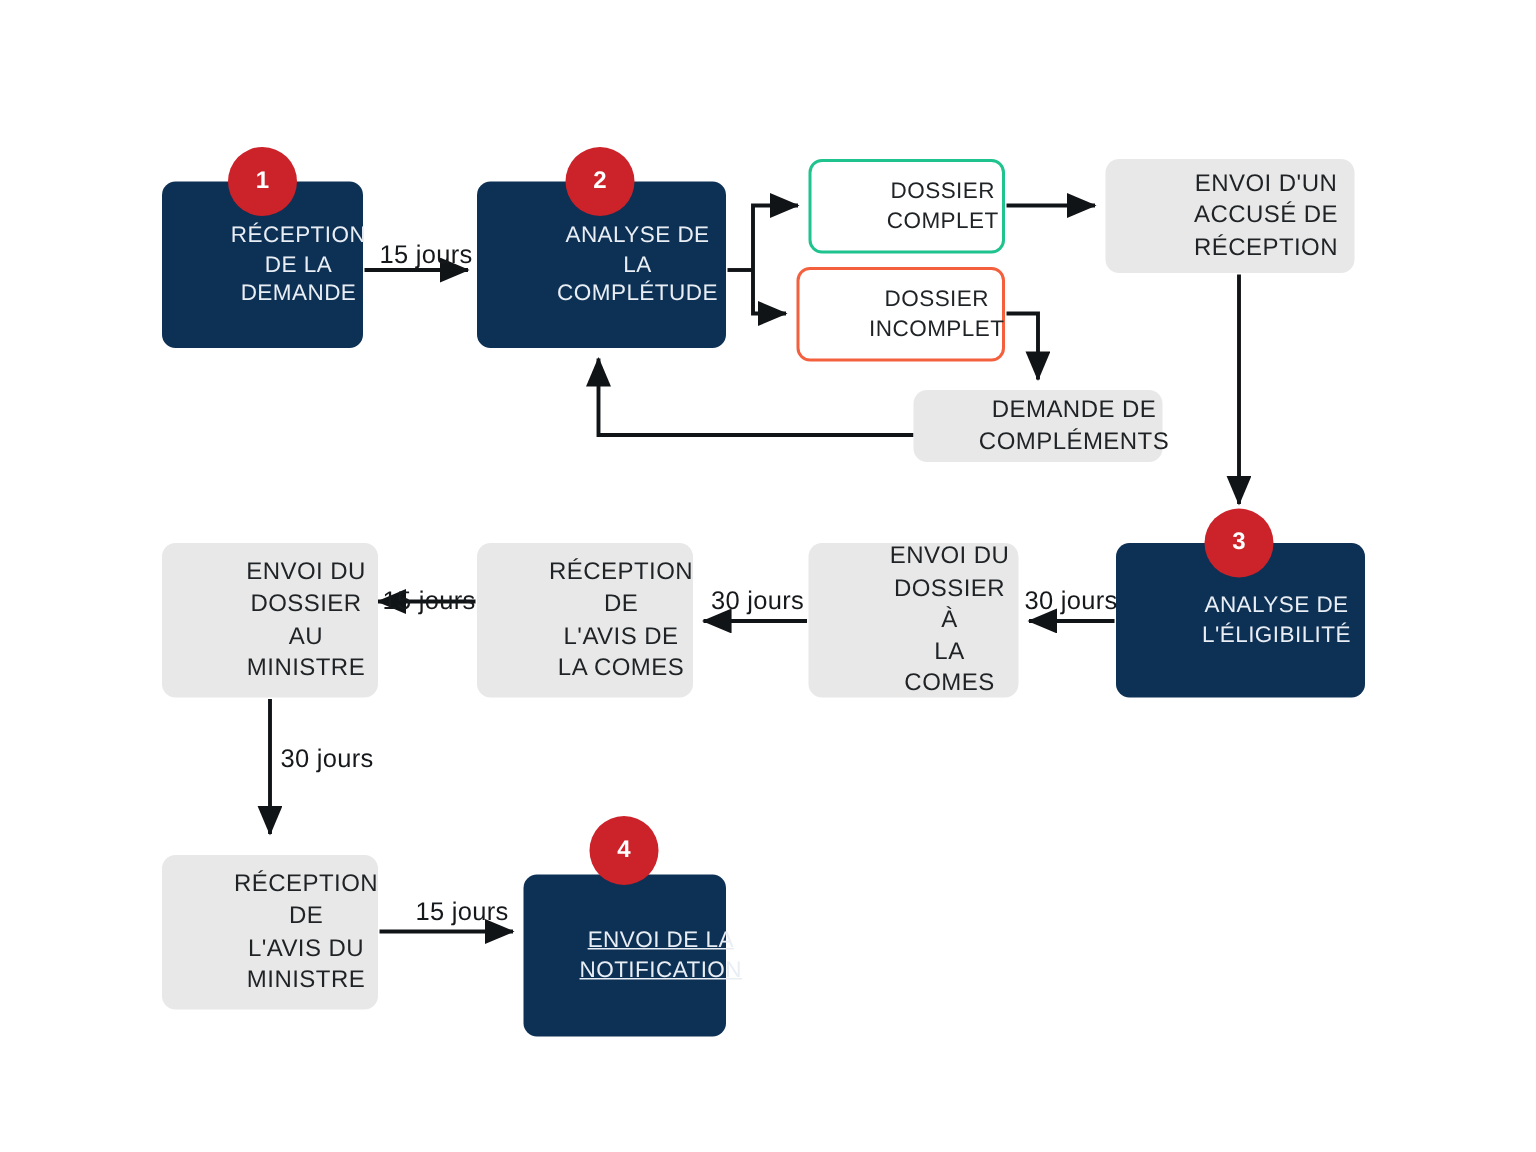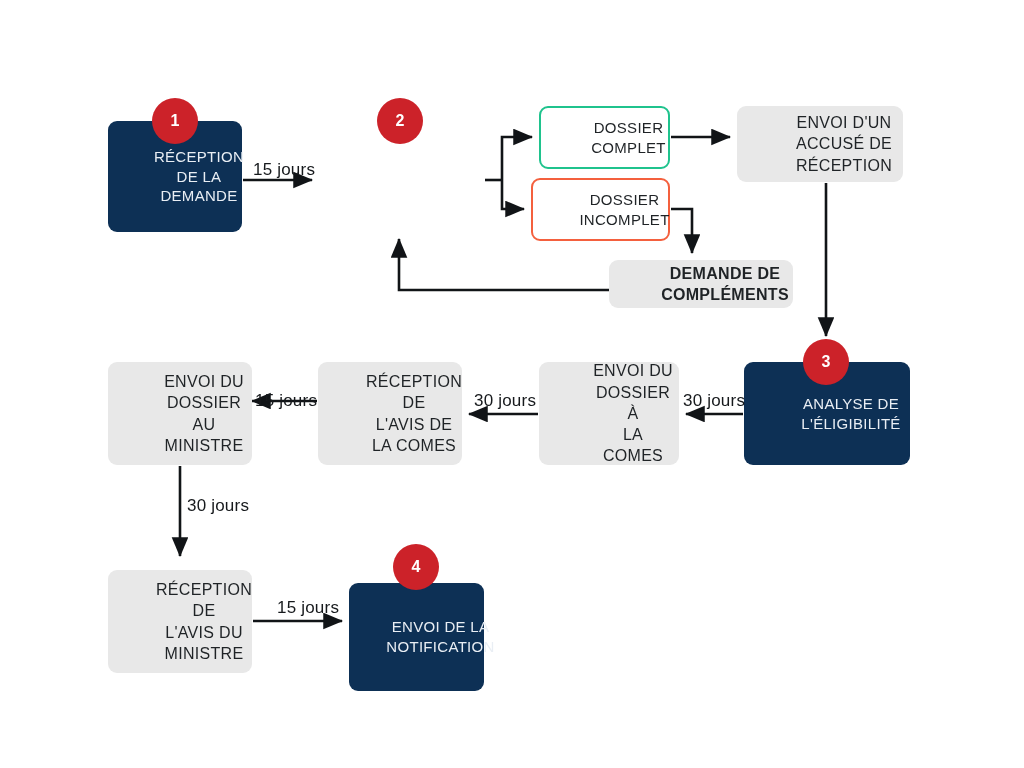--- a/index.html
+++ b/index.html
@@ -125,41 +125,45 @@
 
   <div class="node navy" style="left:108px; top:121px; width:134px; height:111px;">
     <span class="node-label">RÉCEPTION
 DE LA
 DEMANDE</span>
   </div>
   <div class="badge" style="left:152px; top:98px;">
     <span>1</span>
   </div>
 
+  <div class="node navy" style="left:318px; top:121px; width:166px; height:111px;">
+    <span class="node-label">ANALYSE DE LA
+COMPLÉTUDE</span>
+  </div>
   <div class="badge" style="left:377px; top:98px;">
     <span>2</span>
   </div>
 
   <div class="node outline-green" style="left:539px; top:106px; width:131px; height:63px;">
     <span class="node-label">DOSSIER
 COMPLET</span>
   </div>
 
   <div class="node outline-orange" style="left:531px; top:178px; width:139px; height:63px;">
     <span class="node-label">DOSSIER
 INCOMPLET</span>
   </div>
 
   <div class="node grey" style="left:737px; top:106px; width:166px; height:76px;">
     <span class="node-label">ENVOI D'UN
 ACCUSÉ DE
 RÉCEPTION</span>
   </div>
 
-  <div class="node grey" style="left:609px; top:260px; width:184px; height:48px;font-weight:bold;">
+  <div class="node grey" style="left:609px; top:260px; width:166px; height:48px;">
     <span class="node-label">DEMANDE DE
 COMPLÉMENTS</span>
   </div>
 
   <div class="node navy" style="left:744px; top:362px; width:166px; height:103px;">
     <span class="node-label">ANALYSE DE
 L'ÉLIGIBILITÉ</span>
   </div>
   <div class="badge" style="left:803px; top:339px;">
     <span>3</span>
@@ -182,21 +186,21 @@
 DOSSIER AU
 MINISTRE</span>
   </div>
 
   <div class="node grey" style="left:108px; top:570px; width:144px; height:103px;">
     <span class="node-label">RÉCEPTION DE
 L'AVIS DU
 MINISTRE</span>
   </div>
 
-  <div class="node navy" style="left:349px; top:583px; width:135px; height:108px;">
+  <div class="node navy" style="left:349px; top:583px; width:135px; height:108px;text-decoration:underline;">
     <span class="node-label">ENVOI DE LA
 NOTIFICATION</span>
   </div>
   <div class="badge" style="left:393px; top:544px;">
     <span>4</span>
   </div>
 
   <div class="edge-label" style="left:253px; top:160px;">15 jours</div>
   <div class="edge-label" style="left:683px; top:391px;">30 jours</div>
   <div class="edge-label" style="left:474px; top:391px;">30 jours</div>

